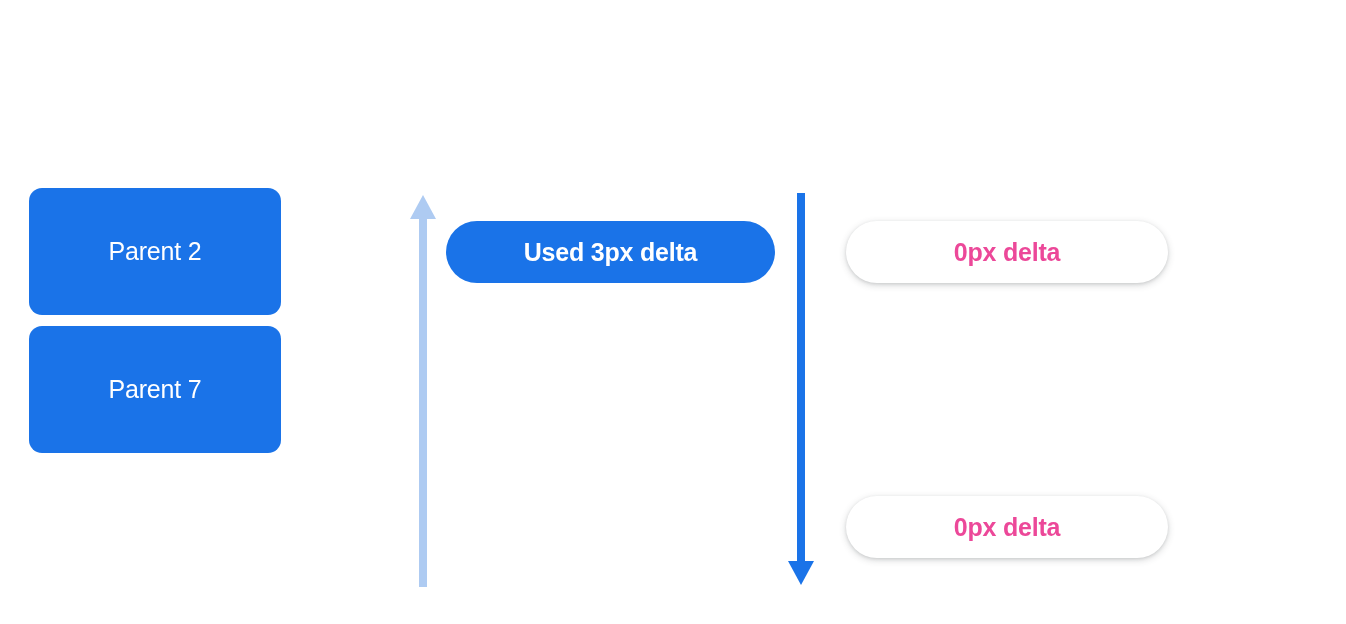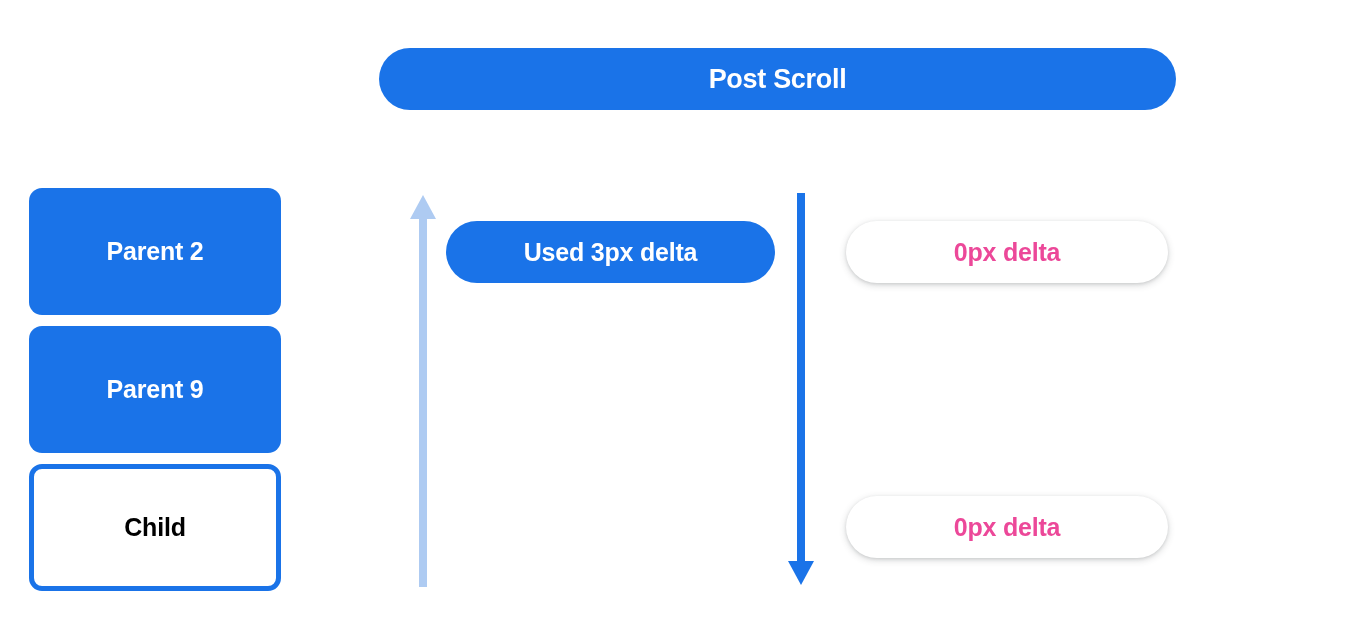--- a/index.html
+++ b/index.html
@@ -47,21 +47,21 @@
     width: 252px;
     height: 127px;
     border-radius: 13px;
     display: flex;
     align-items: center;
     justify-content: center;
     box-sizing: border-box;
   }
   .node-box .node-label {
     font-size: 25px;
-    font-weight: bold;
+    font-weight: normal;
     letter-spacing: -0.2px;
   }
   .node-box.filled {
     background: #1a73e8;
   }
   .node-box.filled .node-label {
     color: #ffffff;
   }
   .node-box.outlined {
     background: #ffffff;
@@ -120,35 +120,29 @@
   #pill-used-3px   { top: 221px; }
   #pill-no-delta   { top: 359px; }
   #pill-delta-top  { top: 221px; }
   #pill-delta-bot  { top: 496px; }
 </style>
 </head>
 <body>
 
 <div id="stage">
 
-  <div class="header-bar">
-    <span class="title">Post Scroll</span>
-  </div>
 
   <div class="node-box filled" id="node-parent-2">
     <span class="node-label">Parent 2</span>
   </div>
 
   <div class="node-box filled" id="node-parent-1">
-    <span class="node-label">Parent 9</span>
+    <span class="node-label">Parent 7</span>
   </div>
 
-  <div class="node-box outlined" id="node-child">
-    <span class="node-label">Child</span>
-  </div>
 
   <svg class="arrow" id="arrow-up" viewBox="0 0 30 394">
     <polygon points="15,2 28,26 2,26" fill="#aecbf2"></polygon>
     <rect x="11" y="24" width="8" height="370" fill="#aecbf2"></rect>
   </svg>
 
   <svg class="arrow" id="arrow-down" viewBox="0 0 30 394">
     <rect x="11" y="0" width="8" height="370" fill="#1a73e8"></rect>
     <polygon points="15,392 2,368 28,368" fill="#1a73e8"></polygon>
   </svg>

